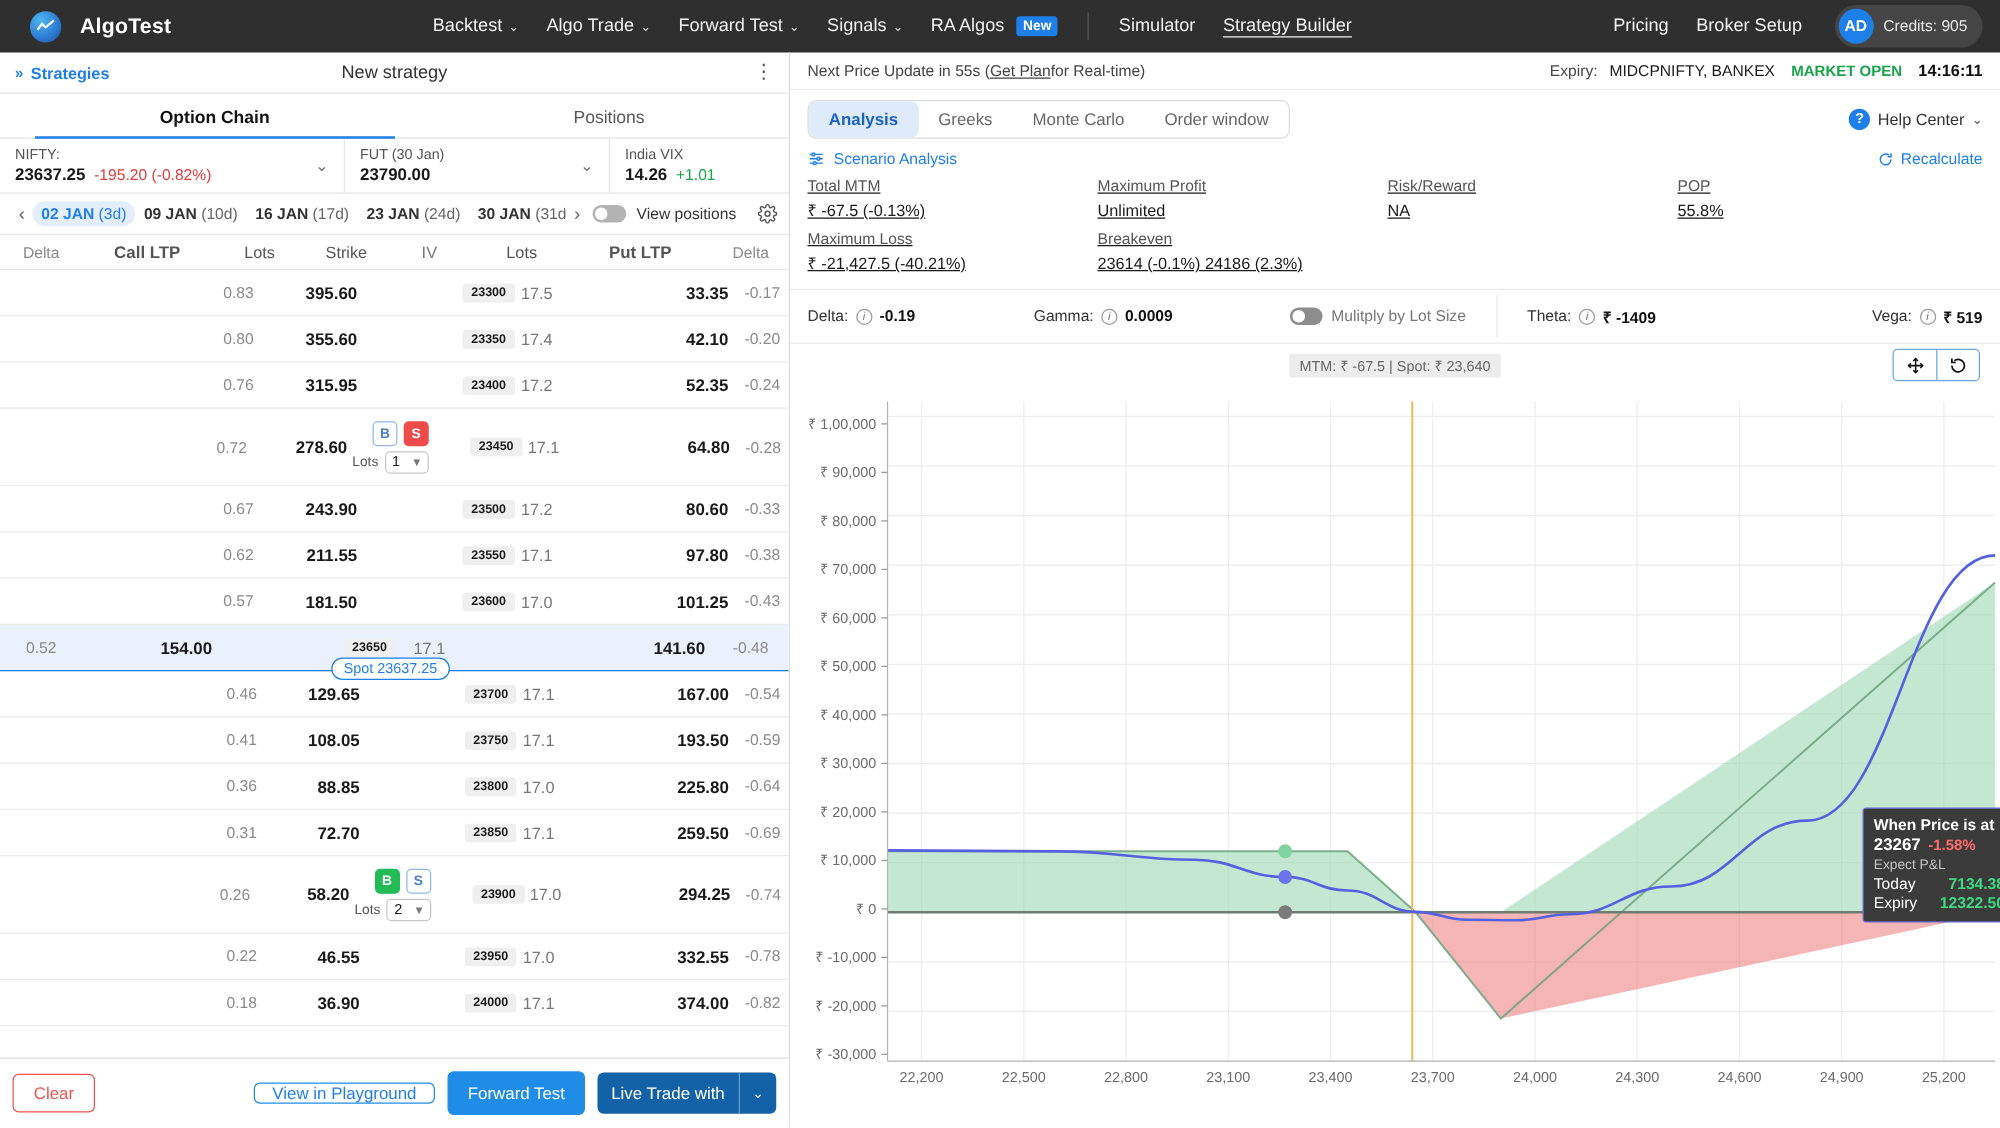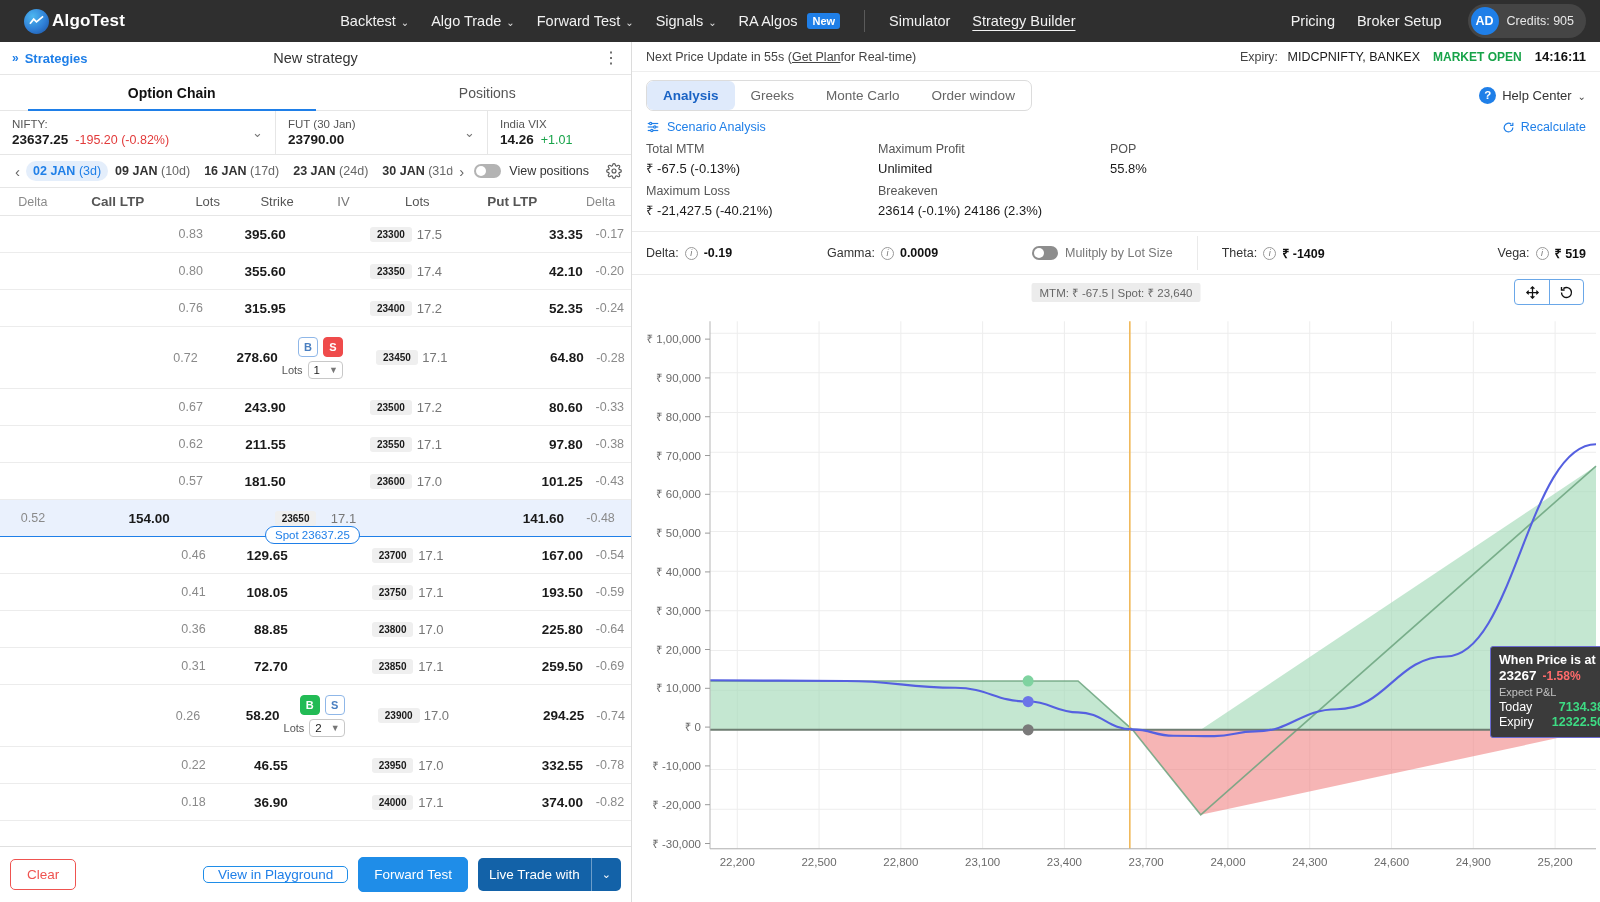--- a/index.html
+++ b/index.html
@@ -10,21 +10,21 @@
     -webkit-font-smoothing:antialiased;
   }
   .app { width:1600px; height:902px; display:flex; flex-direction:column; }
 
   
   .topnav {
     height:42px; background:#2f2f2f; color:#fff;
     display:flex; align-items:center; flex:0 0 42px; padding:0 14px;
     font-size:14.5px;
   }
-  .brand { display:flex; align-items:center; gap:3px; margin-left:10px; }
+  .brand { display:flex; align-items:center; gap:15px; margin-left:10px; }
   .brand-logo {
     width:25px; height:25px; border-radius:50%;
     background:radial-gradient(circle at 35% 30%, #4db7f0 0%, #2f7fd6 55%, #1b4f9c 100%);
     display:flex; align-items:center; justify-content:center;
   }
   .brand-name { font-size:17px; font-weight:bold; letter-spacing:.2px; }
   .nav-center { display:flex; align-items:center; gap:22px; margin:0 auto; }
   .nav-item { display:flex; align-items:center; gap:5px; color:#f2f2f2; white-space:nowrap; cursor:pointer; }
   .caret { font-size:10px; opacity:.9; display:inline-block; transform:translateY(1px); }
   .badge-new {
@@ -162,21 +162,21 @@
   .rtab { padding:7px 16px; font-size:13.5px; color:#666; cursor:pointer; }
   .rtab.active { background:#dfeafb; color:#1a63c4; font-weight:bold; border-radius:6px; }
   .help { margin-left:auto; display:flex; align-items:center; gap:6px; font-size:13px; color:#333; cursor:pointer; }
   .help-q { width:17px; height:17px; border-radius:50%; background:#1f7fe8; color:#fff; font-size:11.5px; font-weight:bold; display:flex; align-items:center; justify-content:center; }
 
   .scen-row { display:flex; align-items:center; padding:2px 14px 6px; }
   .scen { color:#1f7fe8; font-size:12.5px; display:flex; align-items:center; gap:7px; cursor:pointer; }
   .recalc { margin-left:auto; color:#1f7fe8; font-size:12.5px; display:flex; align-items:center; gap:6px; cursor:pointer; }
 
   .stats { padding:0 14px; }
-  .stat-grid { display:flex; margin-bottom:4px; }
+  .stat-grid { display:flex; margin-bottom:4px;text-decoration:underline; }
   .stat { font-size:12.5px; }
   .s1 { width:232px; } .s2 { width:232px; } .s3 { width:232px; } .s4 { flex:1; }
   .stat .k { color:#555; font-size:12.5px; line-height:19px; }
   .stat .v { font-size:13px; line-height:19px; color:#1a1a1a; }
   .v-red { color:#e23b3b; } .v-green { color:#17a349; }
 
   .greeks { display:flex; align-items:center; height:44px; border-top:1px solid #eaeaea; border-bottom:1px solid #eaeaea; margin-top:7px; font-size:12.5px; }
   .gk { display:flex; align-items:center; gap:6px; color:#333; }
   .gk .gv { font-weight:bold; color:#111; }
   .info-i { width:13px; height:13px; border-radius:50%; border:1px solid #999; color:#777; font-size:9px; display:flex; align-items:center; justify-content:center; font-style:italic; }
@@ -651,20 +651,24 @@
 
       <div class="stats">
         <div class="stat-grid">
           <div class="stat s1">
             <div class="k">Total MTM</div>
             <div class="v v-red">₹ -67.5 (-0.13%)</div>
           </div>
           <div class="stat s2">
             <div class="k">Maximum Profit</div>
             <div class="v v-green">Unlimited</div>
+          </div>
+          <div class="stat s3">
+            <div class="k">Risk/Reward</div>
+            <div class="v">NA</div>
           </div>
           <div class="stat s4">
             <div class="k">POP</div>
             <div class="v">55.8%</div>
           </div>
         </div>
         <div class="stat-grid">
           <div class="stat s1">
             <div class="k">Maximum Loss</div>
             <div class="v v-red">₹ -21,427.5 (-40.21%)</div>

